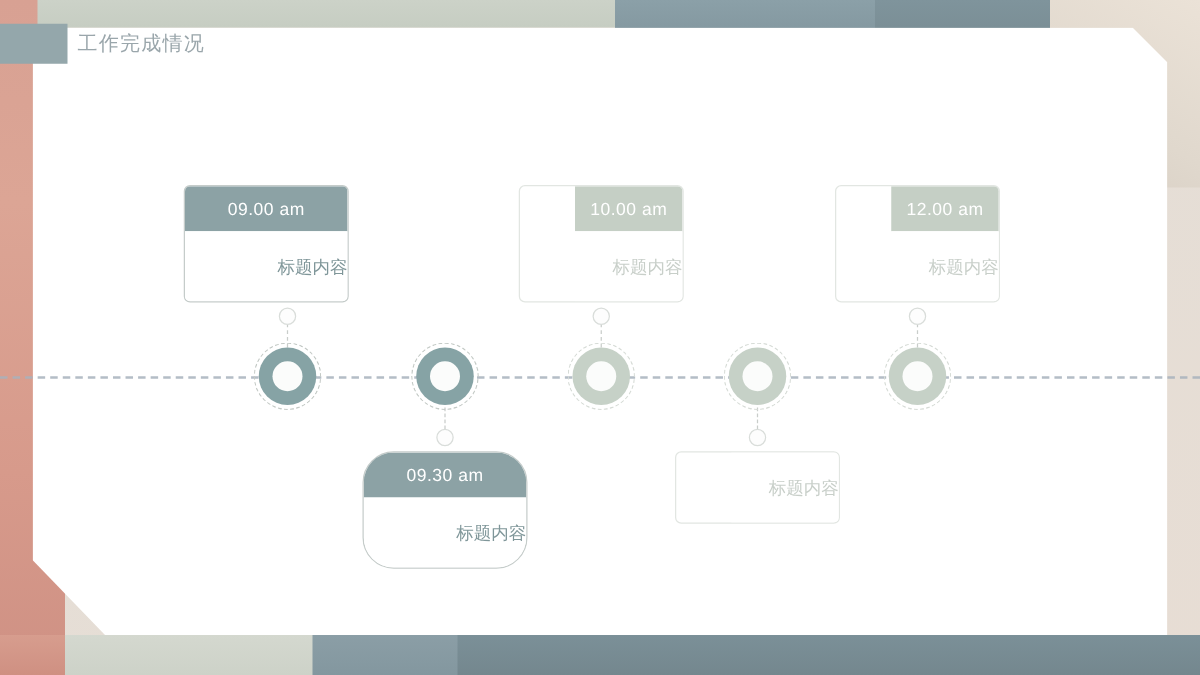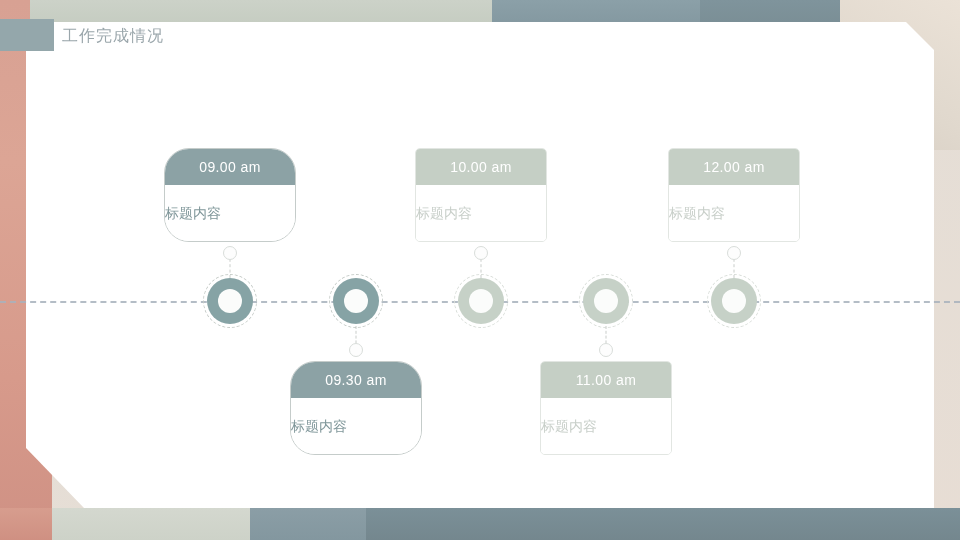--- a/index.html
+++ b/index.html
@@ -181,32 +181,33 @@
     height: 36px;
     line-height: 36px;
     text-align: center;
     font-size: 14px;
     color: #ffffff;
     letter-spacing: 0.4px;
   }
   .tcard .card-body {
     height: 56px;
     line-height: 56px;
-    text-align: left;
+    text-align: right;
     font-size: 14px;
     background: #ffffff;
   }
   .tcard.active {
     border: 1px solid #c5ccca;
   }
   .tcard.active .card-head { background: #8ca2a5; }
   .tcard.active .card-body { color: #7f9699; }
 
   .tcard.muted {
     border: 1px solid #e2e6e2;
+    padding-left: 44px;
   }
   .tcard.muted .card-head { background: #c5cfc5; }
   .tcard.muted .card-body { color: #c8cfc9; }
 </style>
 </head>
 <body>
 
 <div id="slide">
 
   <div class="bg-layer">
@@ -231,21 +232,21 @@
   <div class="axis"></div>
 
   <div id="timeline-items">
       <div class="stem" style="left: 230px; top: 248px; height: 30px;"></div>
       <div class="stem-dot" style="left: 230px; top: 253px;"></div>
       <div class="node active" style="left: 230px; top: 301px;">
         <div class="ring-dashed"></div>
         <div class="ring-solid"></div>
         <div class="core"></div>
       </div>
-      <div class="tcard active" style="left: 230px; top: 148px; border-radius: 25px;">
+      <div class="tcard active" style="left: 213px; top: 148px;">
         <div class="card-head">09.00 am</div>
         <div class="card-body">标题内容</div>
       </div>
       <div class="stem" style="left: 356px; top: 326px; height: 27px;"></div>
       <div class="stem-dot" style="left: 356px; top: 350px;"></div>
       <div class="node active" style="left: 356px; top: 301px;">
         <div class="ring-dashed"></div>
         <div class="ring-solid"></div>
         <div class="core"></div>
       </div>
@@ -265,21 +266,20 @@
         <div class="card-body">标题内容</div>
       </div>
       <div class="stem" style="left: 606px; top: 326px; height: 27px;"></div>
       <div class="stem-dot" style="left: 606px; top: 350px;"></div>
       <div class="node muted" style="left: 606px; top: 301px;">
         <div class="ring-dashed"></div>
         <div class="ring-solid"></div>
         <div class="core"></div>
       </div>
       <div class="tcard muted" style="left: 606px; top: 361px;">
-        <div class="card-head">11.00 am</div>
         <div class="card-body">标题内容</div>
       </div>
       <div class="stem" style="left: 734px; top: 248px; height: 30px;"></div>
       <div class="stem-dot" style="left: 734px; top: 253px;"></div>
       <div class="node muted" style="left: 734px; top: 301px;">
         <div class="ring-dashed"></div>
         <div class="ring-solid"></div>
         <div class="core"></div>
       </div>
       <div class="tcard muted" style="left: 734px; top: 148px;">

